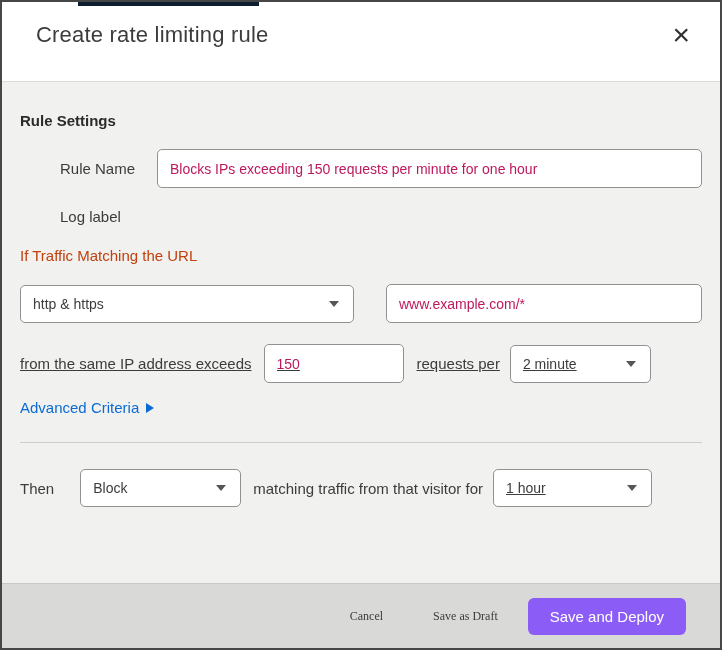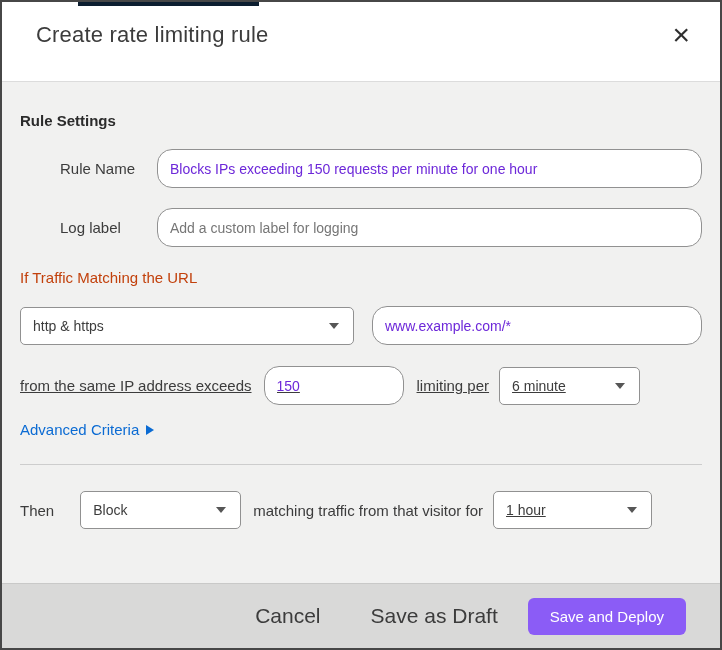--- a/index.html
+++ b/index.html
@@ -28,41 +28,41 @@
     font-size: 30px; line-height: 20px; color: #2f2f2f;
     cursor: pointer; background: none; border: none; padding: 0 4px;
     font-family: inherit; font-weight: 300;
   }
   .modal-body { padding: 30px 18px 0 18px; }
   .section-heading { font-size: 15px; font-weight: bold; color: #2b2b2b; margin: 0 0 20px 0; }
   .form-row { display: flex; align-items: center; margin-bottom: 20px; }
   .row-label { width: 97px; flex-shrink: 0; font-size: 15px; color: #3c3c3c; margin-left: 40px; }
   .text-input {
     flex: 1; height: 39px;
-    border: 1px solid #919191; border-radius: 15px;
+    border: 1px solid #919191; border-radius: 5px;
     background: #fff; padding: 0 12px;
-    font-size: 14px; color: #6d28d9; font-family: inherit;
+    font-size: 14px; color: #be185d; font-family: inherit;
     outline: none;
   }
   .text-input::placeholder { color: #767676; opacity: 1; }
   .match-heading { font-size: 15px; color: #c2410c; margin: 22px 0 20px 0; font-weight: 400; }
   .select {
     background: #fff; border: 1px solid #919191; border-radius: 5px;
     height: 38px; display: flex; align-items: center; justify-content: space-between;
     padding: 0 14px 0 12px; font-size: 14px; color: #3c3c3c;
     cursor: pointer; flex-shrink: 0;
   }
   .caret {
     width: 0; height: 0;
     border-left: 5px solid transparent; border-right: 5px solid transparent;
     border-top: 6px solid #565656;
     margin-left: 10px; flex-shrink: 0;
   }
   .scheme-row { display: flex; align-items: center; margin-bottom: 21px; }
-  .scheme-select { width: 334px; margin-right: 18px; }
+  .scheme-select { width: 334px; margin-right: 32px; }
   .threshold-row { display: flex; align-items: center; font-size: 15px; color: #3c3c3c; text-decoration: underline; }
   .num-input { flex: none; width: 140px; height: 39px; margin-left: 12px; }
   .threshold-mid { margin-left: 13px; }
   .period-select { width: 141px; margin-left: 10px; }
   .adv-link {
     margin-top: 16px; display: inline-flex; align-items: center;
     font-size: 15px; color: #0b6bd3; cursor: pointer; text-decoration: none;
   }
   .adv-caret {
     width: 0; height: 0; margin-left: 7px;
@@ -74,22 +74,22 @@
   .action-select { width: 161px; margin-left: 26px; }
   .then-mid { margin-left: 12px; margin-right: 10px; }
   .duration-select { width: 159px; text-decoration: underline; }
   .modal-footer {
     position: absolute; left: 0; right: 0; bottom: 0; height: 65px;
     background: #d9d9d8; border-top: 1px solid #c9c9c8;
     display: flex; align-items: center; justify-content: flex-end;
     padding-right: 34px;
   }
   .text-btn {
-    background: none; border: none; font-family: Liberation Sans, sans-serif;
-    font-size: 21px; color: #3c3c3c; cursor: pointer; padding: 6px 4px;
+    background: none; border: none; font-family: Liberation Serif, serif;
+    font-size: 12px; color: #3c3c3c; cursor: pointer; padding: 6px 4px;
   }
   .cancel-btn { margin-right: 42px; }
   .draft-btn { margin-right: 26px; }
   .deploy-btn {
     background: #8b5cf6; color: #ffffff; border: none; border-radius: 6px;
     font-family: inherit; font-size: 15px; padding: 0 22px; height: 37px;
     cursor: pointer;
   }
 </style>
 </head>
@@ -106,39 +106,38 @@
 
   <div class="section-heading">Rule Settings</div>
 
   <div class="form-row">
     <div class="row-label">Rule Name</div>
     <input type="text" class="text-input" value="Blocks IPs exceeding 150 requests per minute for one hour" style="">
   </div>
 
   <div class="form-row">
     <div class="row-label">Log label</div>
-    <input type="text" class="text-input" placeholder="Add a custom label for logging" style="">
   </div>
 
   <div class="match-heading">If Traffic Matching the URL</div>
 
   <div class="scheme-row">
     <div class="select scheme-select">
       <span>http &amp; https</span>
       <span class="caret"></span>
     </div>
     <input type="text" class="text-input" value="www.example.com/*" style="">
   </div>
 
   <div class="threshold-row">
     <span>from the same IP address exceeds</span>
     <input type="text" class="text-input num-input" value="150" style="">
-    <span class="threshold-mid">limiting per</span>
+    <span class="threshold-mid">requests per</span>
     <div class="select period-select">
-      <span>6 minute</span>
+      <span>2 minute</span>
       <span class="caret"></span>
     </div>
   </div>
 
   <a class="adv-link">
     <span>Advanced Criteria</span>
     <span class="adv-caret"></span>
   </a>
 
   <hr class="divider">

